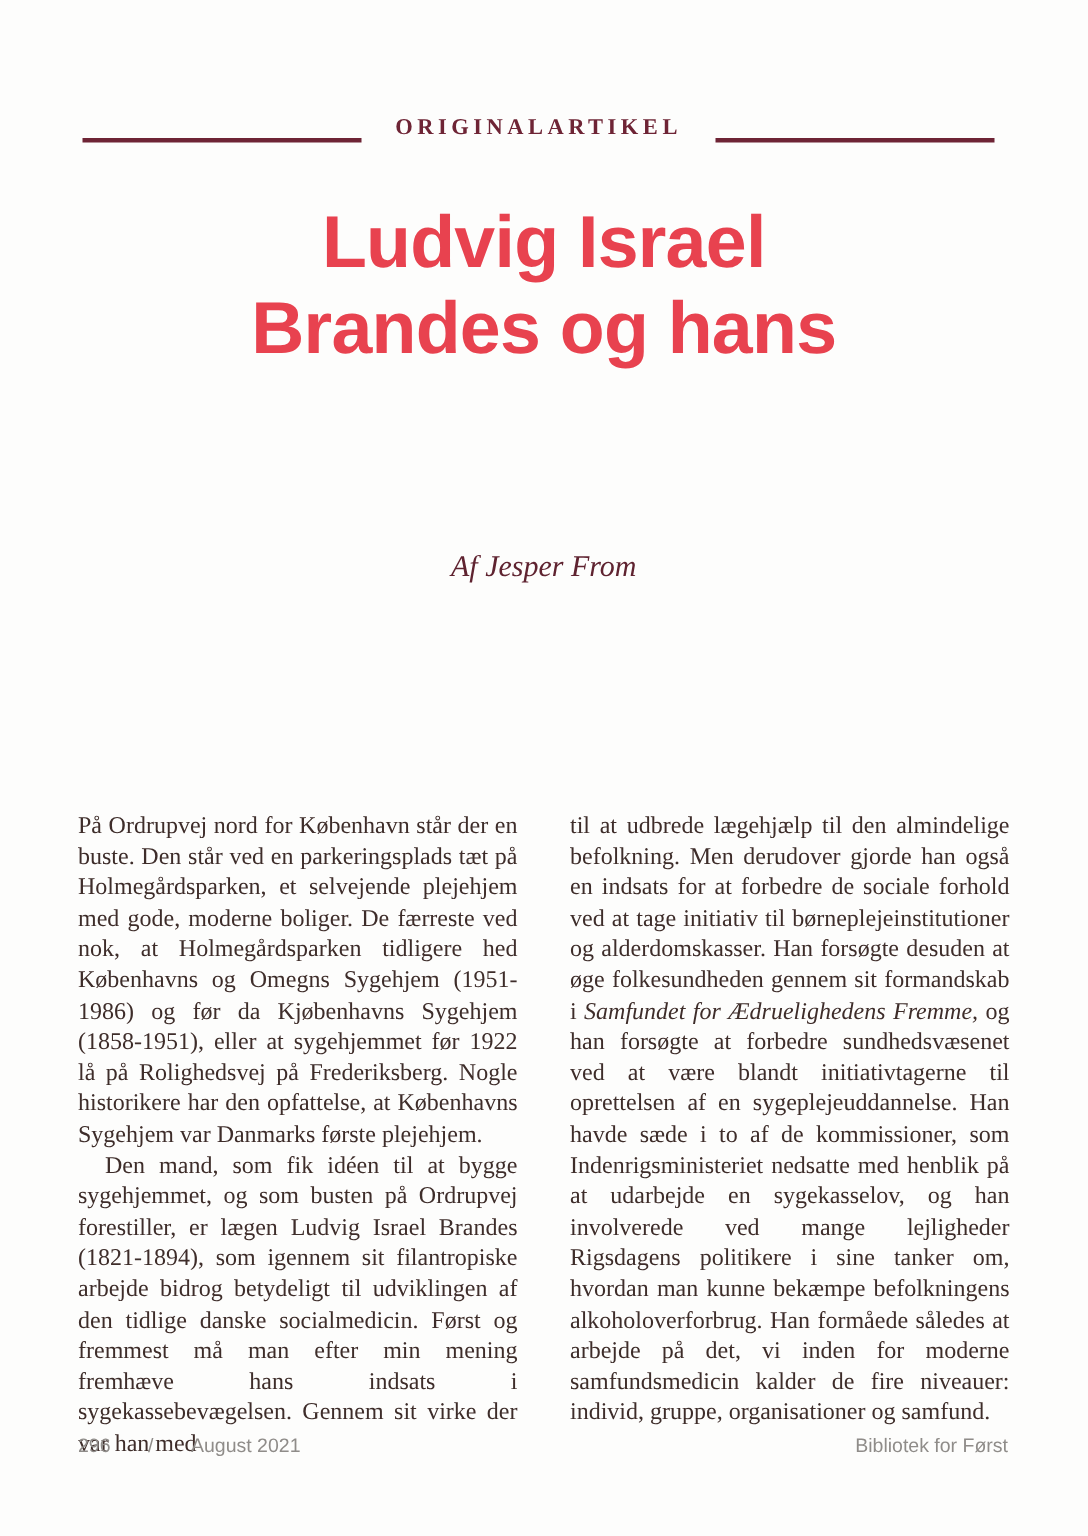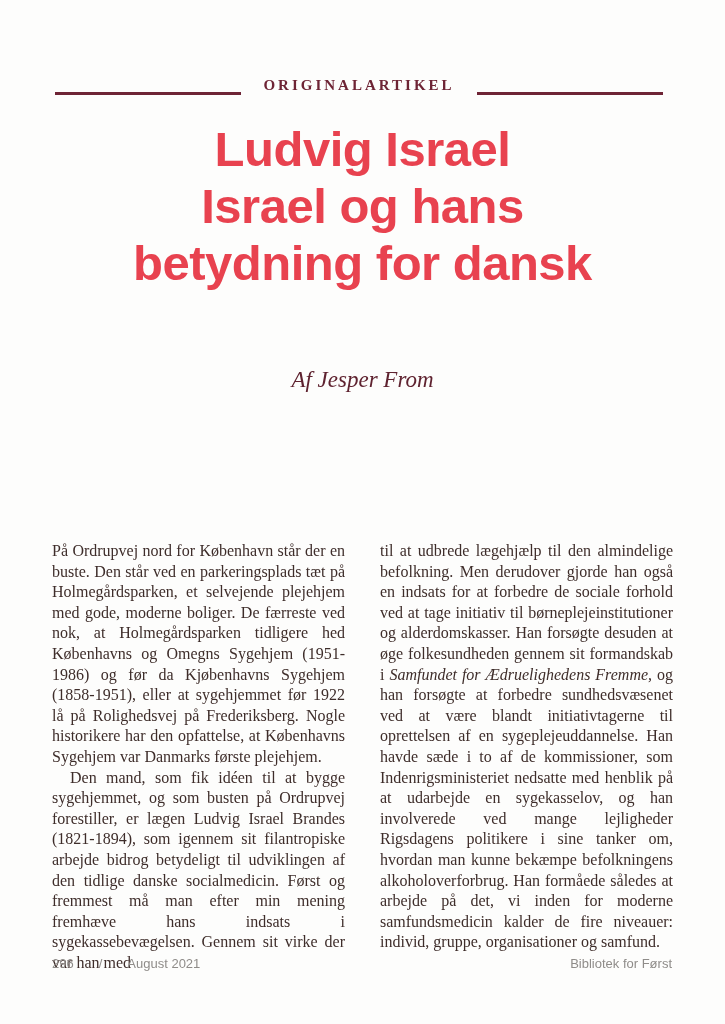--- a/index.html
+++ b/index.html
@@ -41,41 +41,41 @@
     white-space: nowrap;
     transform: translateY(-1px);
   }
 
   
   .title {
     position: absolute;
     top: 118px;
     left: 0;
     right: 0;
-    margin: 3px;
+    margin: 16px;
     text-align: center;
     font-family: "Liberation Sans", sans-serif;
     font-weight: 700;
     font-size: 49px;
     line-height: 57px;
     letter-spacing: -0.5px;
     color: #e8424f;
   }
   .title .title-line { display: block; }
 
   
   .byline {
     position: absolute;
     top: 367px;
     left: 0;
     right: 0;
     text-align: center;
     font-family: "Liberation Serif", serif;
     font-style: italic;
-    font-size: 23px;
+    font-size: 20px;
     color: #5f2330;
   }
 
   
   .columns {
     position: absolute;
     top: 541px;
     left: 52px;
     width: 621px;
     display: flex;
@@ -125,22 +125,21 @@
 <div class="page">
 
   <header class="kicker-row">
     <span class="kicker-rule"></span>
     <span class="kicker">ORIGINALARTIKEL</span>
     <span class="kicker-rule"></span>
   </header>
 
   <h1 class="title">
     <span class="title-line">Ludvig Israel</span>
-    <span class="title-line">Israel og hans</span>
-    <span class="title-line">betydning for dansk</span>
+    <span class="title-line">Brandes og hans</span>
   </h1>
 
   <div class="byline">Af Jesper From</div>
 
   <main class="columns">
     <div class="col" id="col-left">
         <p class="para"><span>På Ordrupvej nord for København står der en buste. Den står ved en parkeringsplads tæt på Holmegårdsparken, et selvejende plejehjem med gode, moderne boliger. De færreste ved nok, at Holmegårdsparken tidligere hed Københavns og Omegns Sygehjem (1951-1986) og før da Kjøbenhavns Sygehjem (1858-1951), eller at sygehjemmet før 1922 lå på Rolighedsvej på Frederiksberg. Nogle historikere har den opfattelse, at Københavns Sygehjem var Danmarks første plejehjem.</span></p>
         <p class="para indent"><span>Den mand, som fik idéen til at bygge sygehjemmet, og som busten på Ordrupvej forestiller, er lægen Ludvig Israel Brandes (1821-1894), som igennem sit filantropiske arbejde bidrog betydeligt til udviklingen af den tidlige danske socialmedicin. Først og fremmest må man efter min mening fremhæve hans indsats i sygekassebevægelsen. Gennem sit virke der var han med</span></p>
       </div>
     <div class="col" id="col-right">

